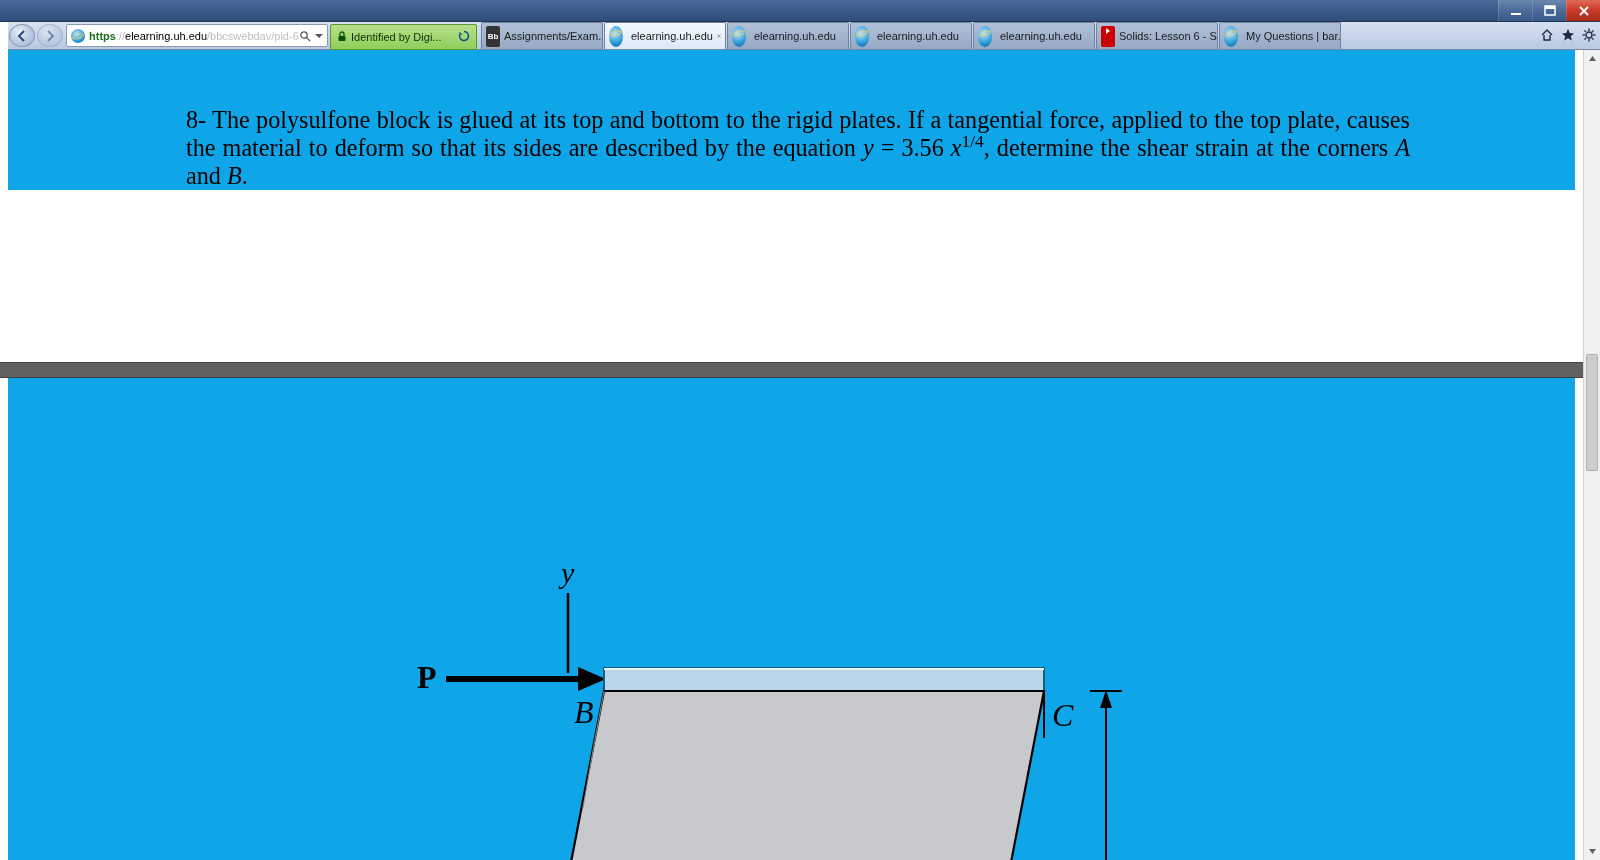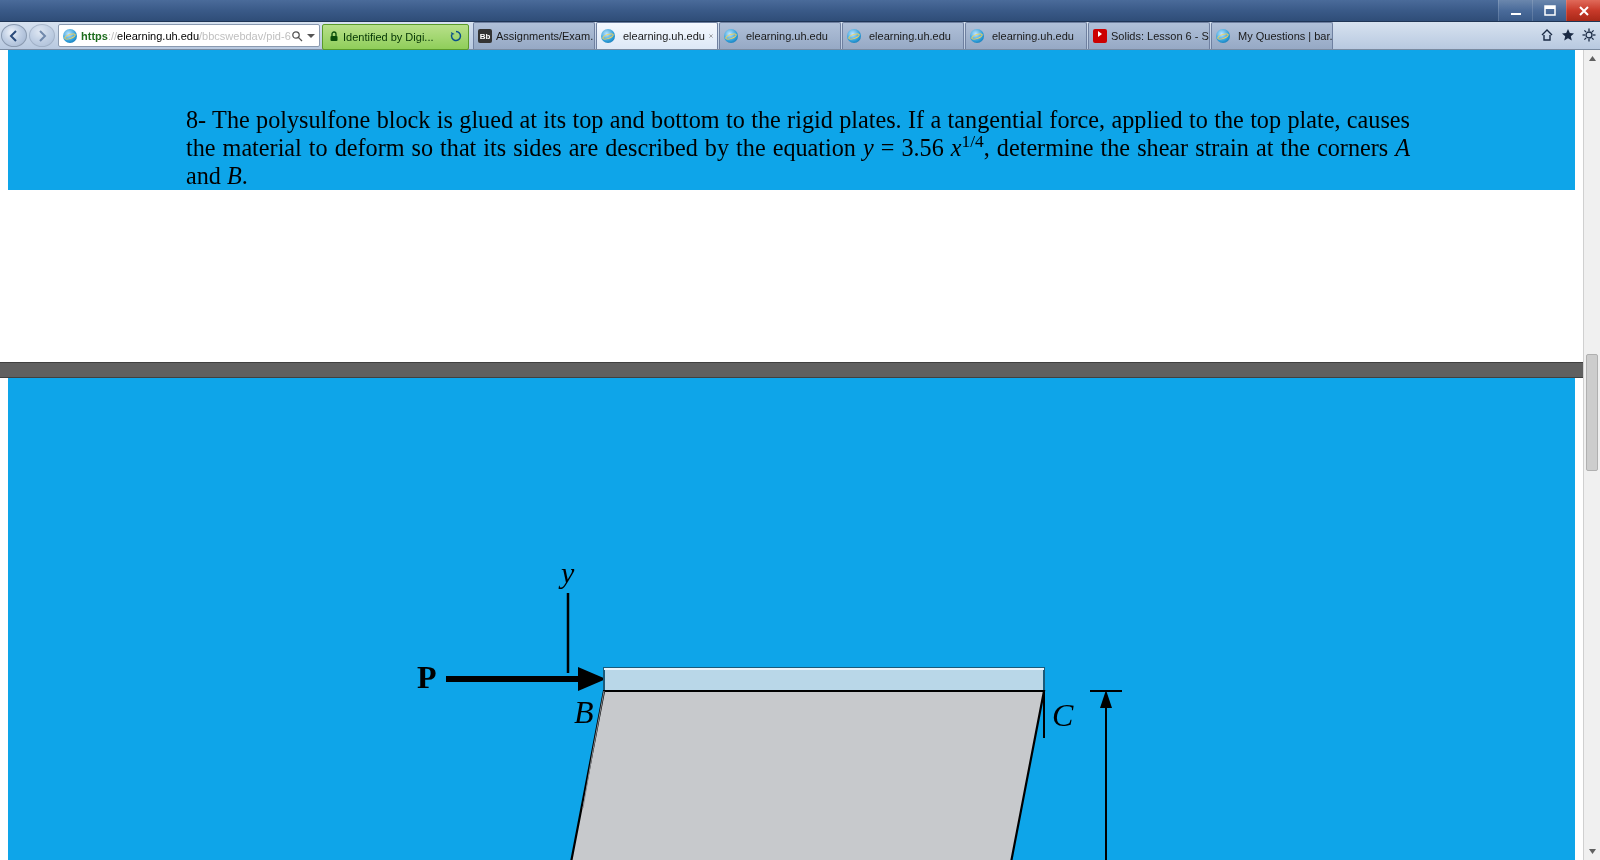--- a/index.html
+++ b/index.html
@@ -26,20 +26,21 @@
   .win-btn svg { width: 14px; height: 12px; }
 
   
   .toolbar {
     height: 28px;
     background: linear-gradient(to bottom,#d7e2f0 0%,#b8c9e0 100%);
     display: flex;
     align-items: stretch;
     font-size: 11px;
     border-bottom: 1px solid #7a8aa0;
+    margin-left: 8px;
   }
   .nav-btn {
     width: 26px;
     display:flex; align-items:center; justify-content:center;
     background: radial-gradient(circle at 40% 35%, #eef3fa 0%, #c0cfe4 45%, #9db0cc 100%);
     border: 1px solid #8a9ab0;
     border-radius: 50%;
     margin: 2px 1px;
   }
   .nav-btn svg { width:12px; height:12px; }
@@ -105,21 +106,21 @@
     border-bottom:none;
     border-radius:2px 2px 0 0;
     margin-right:1px;
     color:#1a1a1a;
     white-space:nowrap;overflow:hidden;
     font-size:11px;
   }
   .tab.active{
     background:linear-gradient(to bottom,#f4f8fe 0%,#dde8f6 100%);
   }
-  .tab .fav{width:14px;height:14px;flex:0 0 auto;}
+  .tab .fav{width:14px;height:21px;flex:0 0 auto;}
   .tab .close-x{margin-left:auto;width:12px;height:12px;display:flex;align-items:center;justify-content:center;color:#555;}
   .bb-icon{
     width:14px;height:14px;background:#333;color:#fff;font-size:8px;font-weight:700;
     display:flex;align-items:center;justify-content:center;border-radius:2px;
   }
   .yt-icon{
     width:14px;height:11px;background:#cc0000;border-radius:2px;position:relative;
   }
   .yt-icon::after{content:"";position:absolute;left:5px;top:2px;border-left:4px solid #fff;border-top:3px solid transparent;border-bottom:3px solid transparent;}
 

